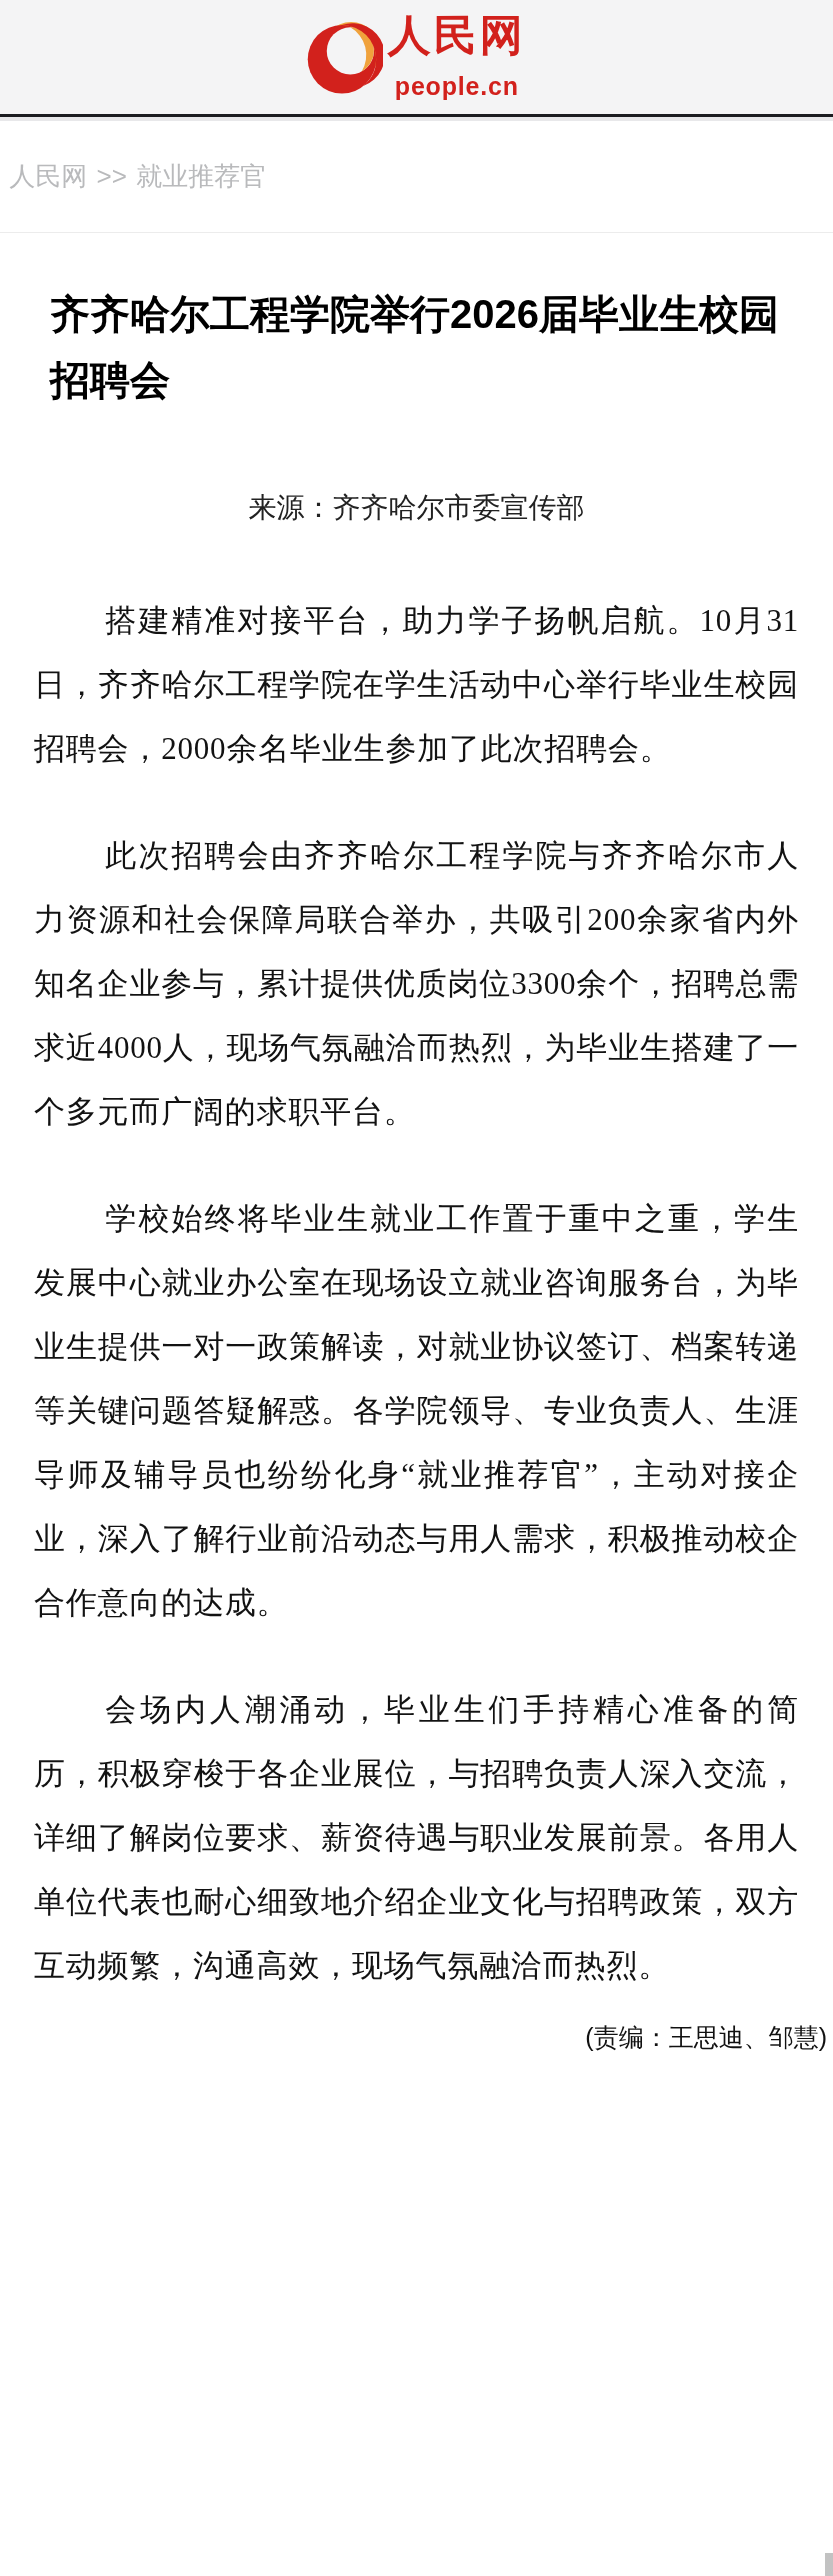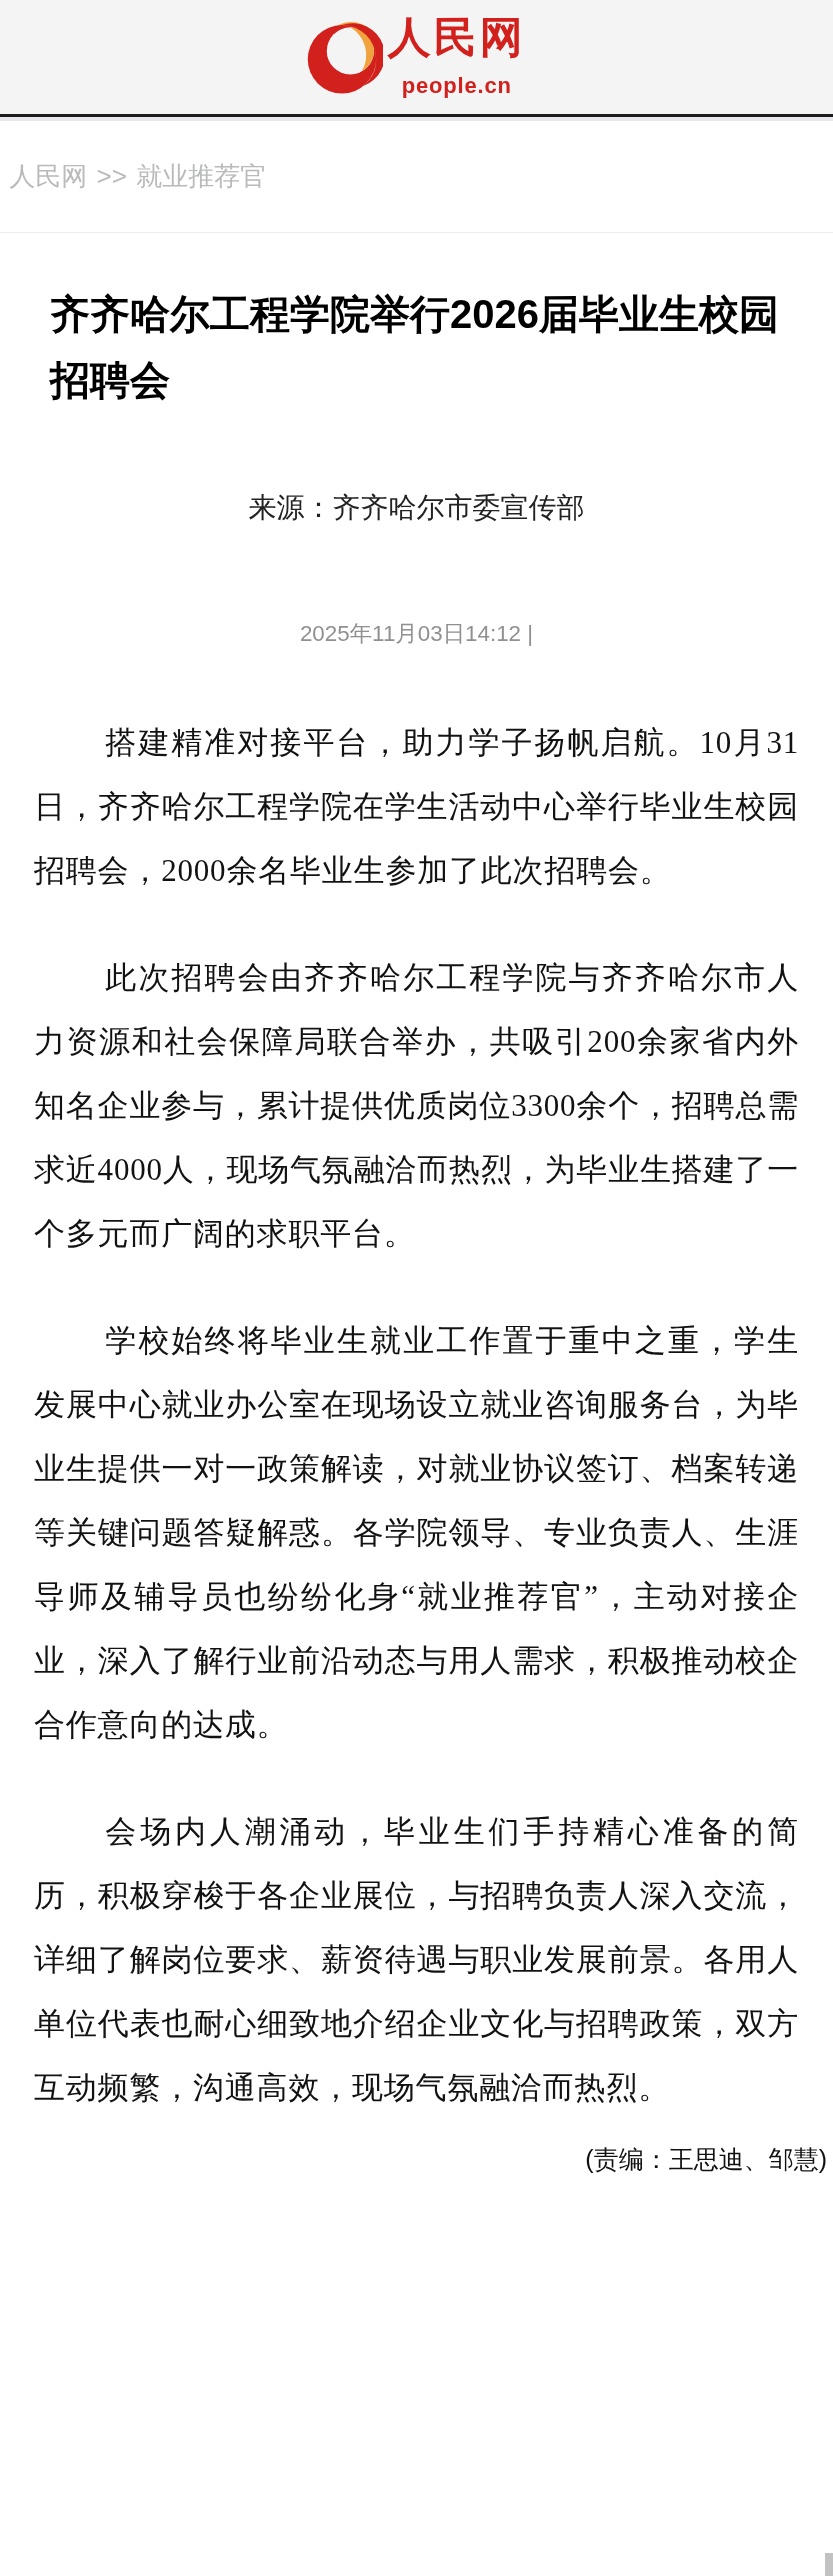--- a/index.html
+++ b/index.html
@@ -27,21 +27,21 @@
   .logo-icon { width: 76px; height: 76px; display: block; }
   .logo-text { display: flex; flex-direction: column; align-items: center; }
   .logo-cn {
     font-size: 43px;
     font-weight: bold;
     color: #d2211c;
     line-height: 1.05;
     letter-spacing: 3.1px;
   }
   .logo-en {
-    font-size: 22px;
+    font-size: 25px;
     font-weight: bold;
     color: #d2211c;
     letter-spacing: 0.8px;
     margin-top: 13px;
   }
 
   
   .breadcrumb {
     height: 111px;
     background: #ffffff;
@@ -129,21 +129,20 @@
   <a class="bc-link">人民网</a>
   <span class="bc-sep">&gt;&gt;</span>
   <a class="bc-link">就业推荐官</a>
 </nav>
 
 <main class="article">
   <h1 class="article-title">齐齐哈尔工程学院举行2026届毕业生校园招聘会</h1>
 
   <div class="article-source">来源：齐齐哈尔市委宣传部</div>
 
-  <div class="article-date">2025年11月03日14:12 |</div>
 
   <div class="article-body">
     <p>搭建精准对接平台，助力学子扬帆启航。10月31日，齐齐哈尔工程学院在学生活动中心举行毕业生校园招聘会，2000余名毕业生参加了此次招聘会。</p>
     <p>此次招聘会由齐齐哈尔工程学院与齐齐哈尔市人力资源和社会保障局联合举办，共吸引200余家省内外知名企业参与，累计提供优质岗位3300余个，招聘总需求近4000人，现场气氛融洽而热烈，为毕业生搭建了一个多元而广阔的求职平台。</p>
     <p>学校始终将毕业生就业工作置于重中之重，学生发展中心就业办公室在现场设立就业咨询服务台，为毕业生提供一对一政策解读，对就业协议签订、档案转递等关键问题答疑解惑。各学院领导、专业负责人、生涯导师及辅导员也纷纷化身“就业推荐官”，主动对接企业，深入了解行业前沿动态与用人需求，积极推动校企合作意向的达成。</p>
     <p>会场内人潮涌动，毕业生们手持精心准备的简历，积极穿梭于各企业展位，与招聘负责人深入交流，详细了解岗位要求、薪资待遇与职业发展前景。各用人单位代表也耐心细致地介绍企业文化与招聘政策，双方互动频繁，沟通高效，现场气氛融洽而热烈。</p>
   </div>
 </main>
 
 <div class="editor-note">(责编：王思迪、邹慧)</div>

